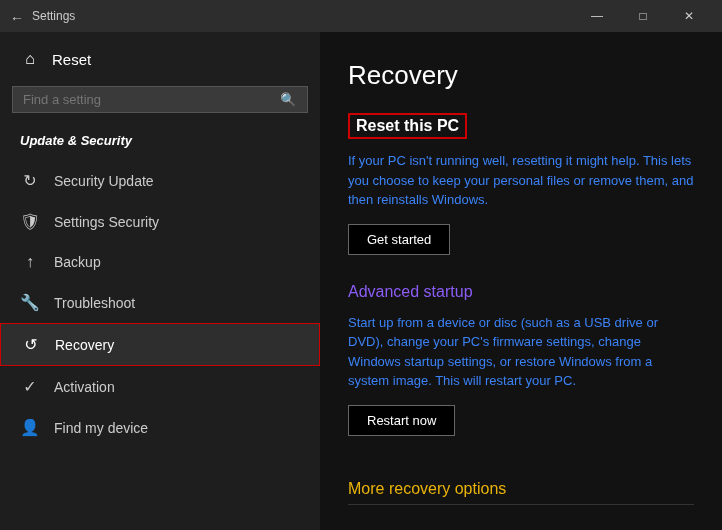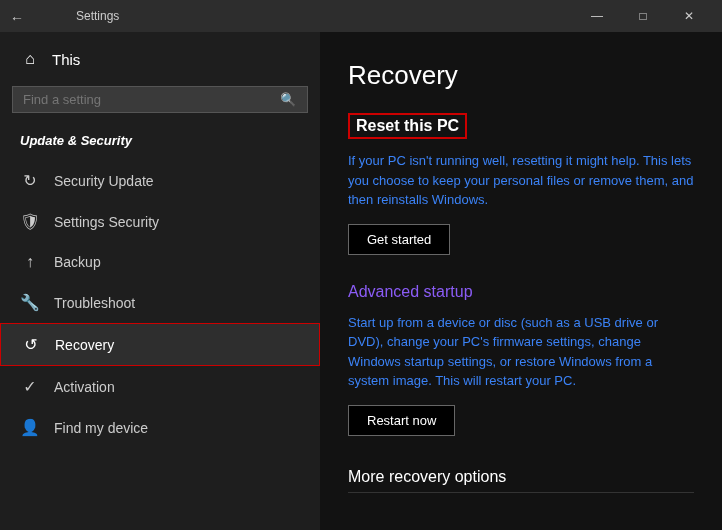--- a/index.html
+++ b/index.html
@@ -28,21 +28,20 @@
       flex: 1;
     }
     .title-bar-back {
       color: #ccc;
       font-size: 14px;
       cursor: pointer;
     }
     .title-bar-title {
       color: #ccc;
       font-size: 12px;
-      margin-left: 44px;
     }
     .title-bar-controls {
       display: flex;
       gap: 0;
     }
     .title-bar-btn {
       width: 46px;
       height: 32px;
       display: flex;
       align-items: center;
@@ -168,22 +167,22 @@
     }
     .section-title-plain {
       font-size: 16px;
       font-weight: 400;
       color: #8b5cf6;
       margin-bottom: 12px;
     }
     .more-options {
       font-size: 16px;
       font-weight: 400;
-      color: #ffffff;
-      margin-top: 4px;
+      color: #eab308;
+      margin-top: 16px;
       padding-bottom: 6px;
       border-bottom: 1px solid #333;
     }
 
     
     .sidebar::-webkit-scrollbar,
     .content::-webkit-scrollbar { width: 6px; }
     .sidebar::-webkit-scrollbar-thumb,
     .content::-webkit-scrollbar-thumb { background: #555; }
     .sidebar::-webkit-scrollbar-track,
@@ -202,21 +201,21 @@
     <button class="title-bar-btn">□</button>
     <button class="title-bar-btn close">✕</button>
   </div>
 </div>
 
 <div class="main-layout">
 
   <div class="sidebar">
     <div class="sidebar-home">
       <span class="sidebar-item-icon">⌂</span>
-      <span>This</span>
+      <span>Reset</span>
     </div>
     <div class="sidebar-search">
       <input type="text" placeholder="Find a setting" style="">
       <span class="sidebar-search-icon">🔍</span>
     </div>
     <div class="sidebar-section-title">Update &amp; Security</div>
 
     <div class="sidebar-item">
       <span class="sidebar-item-icon">↻</span>
       <span>Security Update</span>

